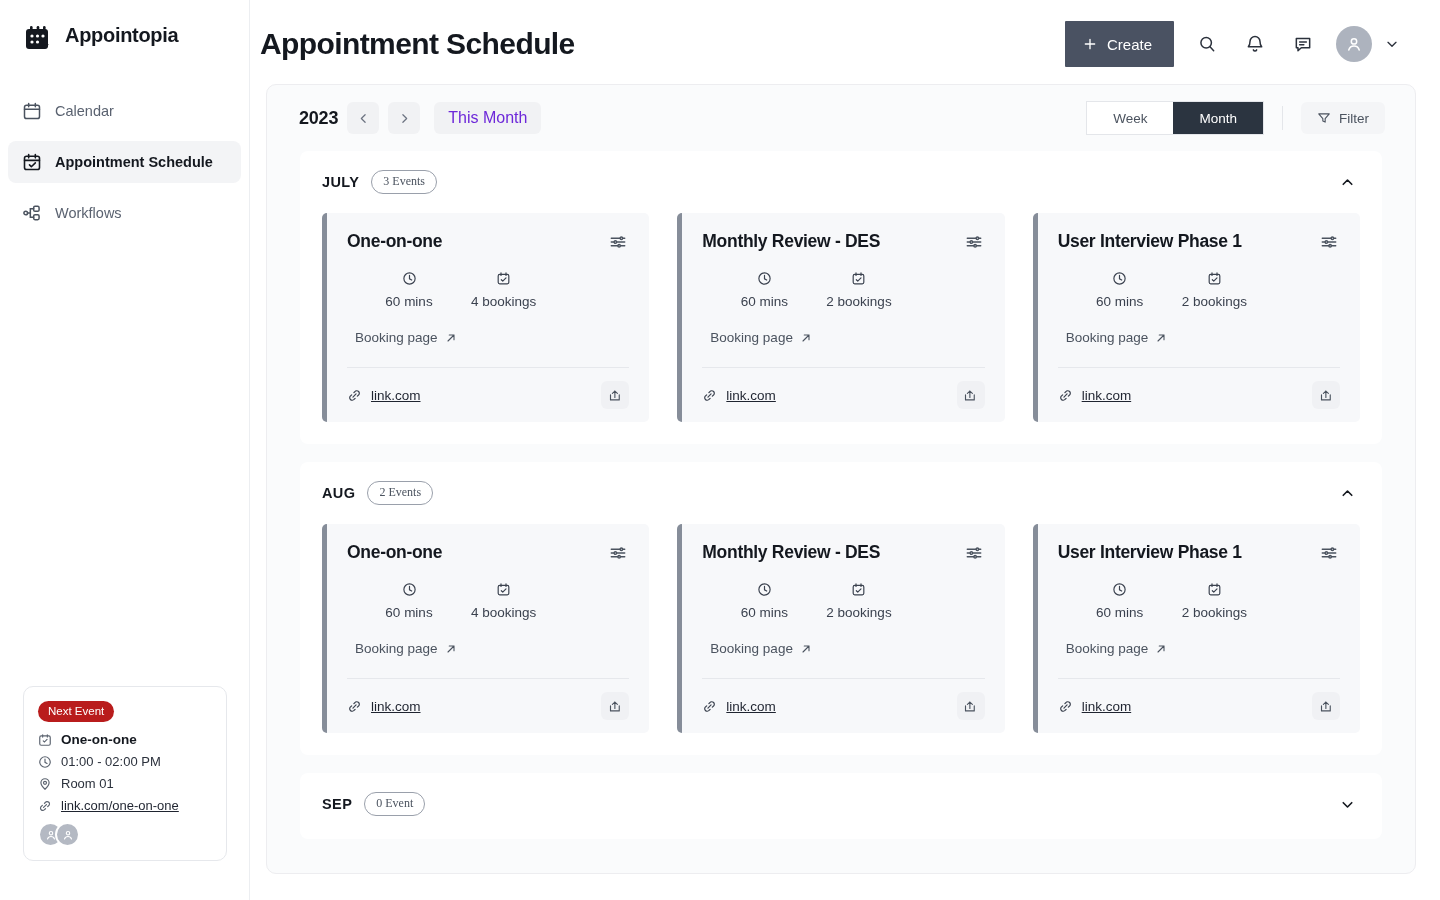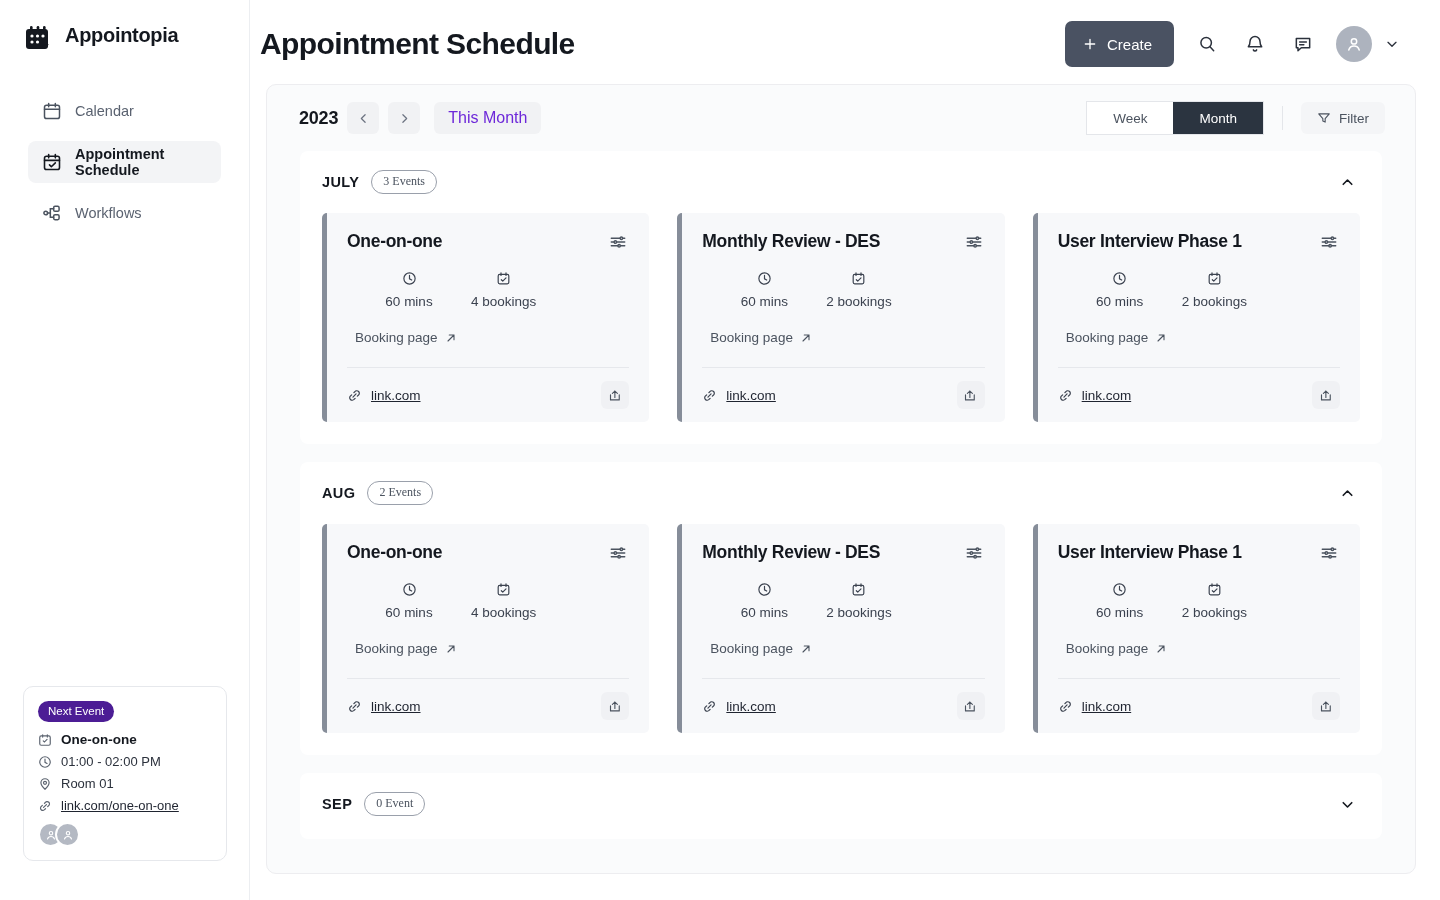--- a/index.html
+++ b/index.html
@@ -33,21 +33,21 @@
     height: 70px;
   }
   .brand-logo { width: 32px; height: 32px; flex: 0 0 32px; }
   .brand-name {
     font-size: 20px;
     font-weight: bold;
     letter-spacing: -0.3px;
     color: #14181f;
   }
 
-  .nav { margin-top: 20px; padding: 0 28px; }
+  .nav { margin-top: 20px; padding: 0 8px; }
   .nav-item {
     display: flex;
     align-items: center;
     gap: 13px;
     height: 42px;
     padding: 0 14px;
     border-radius: 8px;
     margin-bottom: 9px;
     cursor: pointer;
   }
@@ -66,21 +66,21 @@
     left: 23px;
     top: 686px;
     width: 204px;
     border: 1px solid #e6e8ec;
     border-radius: 10px;
     background: #fff;
     padding: 14px 14px 13px 14px;
   }
   .badge-next {
     display: inline-block;
-    background: #4c1d95;
+    background: #b91c1c;
     color: #ffffff;
     font-size: 11.5px;
     padding: 4px 10px 5px;
     border-radius: 999px;
     margin-bottom: 10px;
   }
   .ne-row {
     display: flex;
     align-items: center;
     gap: 9px;
@@ -117,21 +117,21 @@
     color: #14181f;
     flex: 1;
   }
   .topbar-actions { display: flex; align-items: center; gap: 18px; }
   .btn-create {
     display: flex; align-items: center; gap: 9px;
     background: #4a5262;
     color: #ffffff;
     font-size: 15px;
     border: none;
-    border-radius: 7px;
+    border-radius: 1px;
     height: 46px;
     padding: 0 22px 0 17px;
     cursor: pointer;
     font-family: "Liberation Sans", sans-serif;
   }
   .btn-create svg { width: 16px; height: 16px; display: block; }
   .icon-btn {
     width: 30px; height: 30px;
     display: flex; align-items: center; justify-content: center;
     color: #2b313c; cursor: pointer; background: none; border: none;

